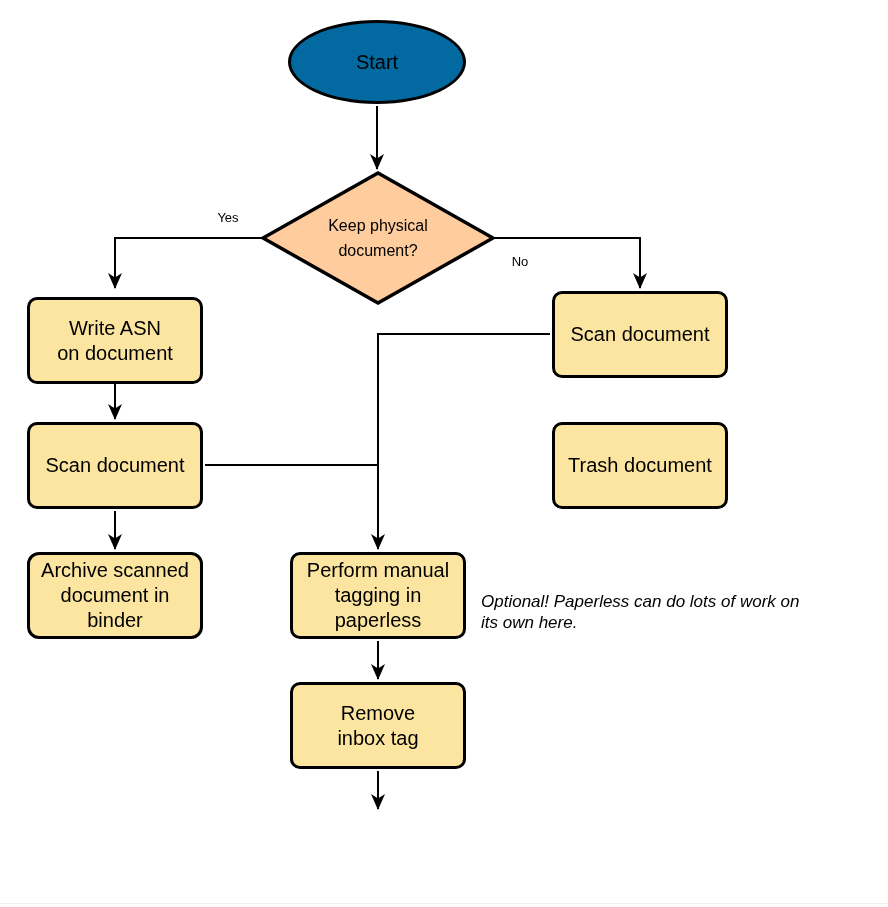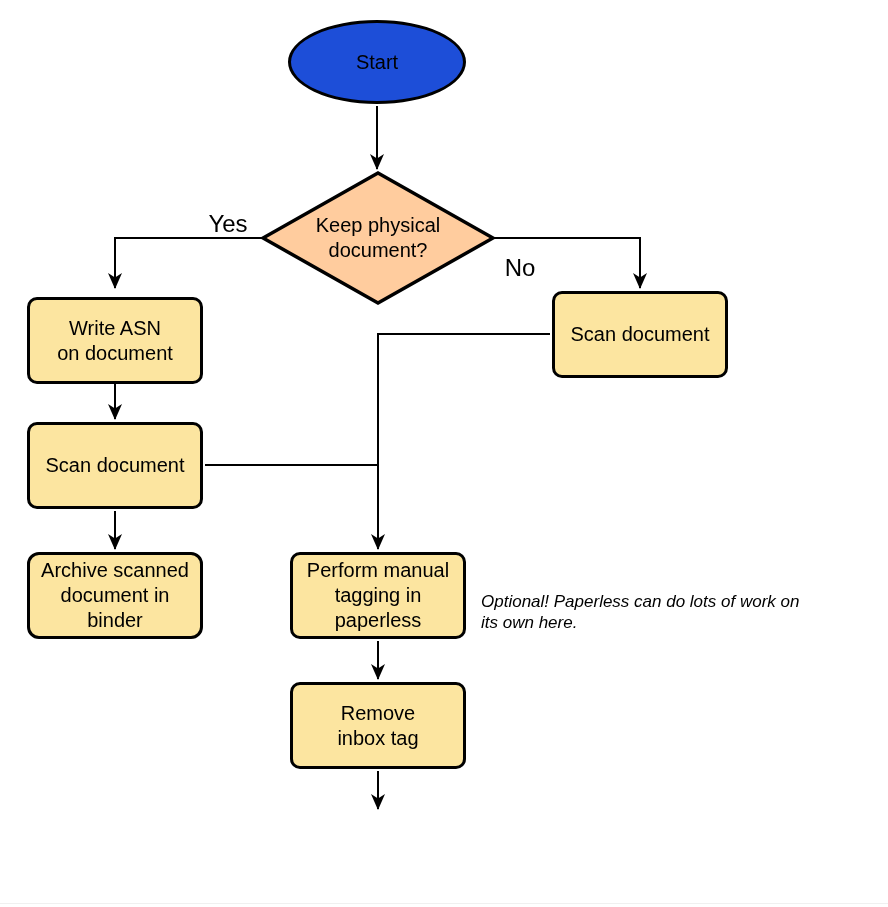--- a/index.html
+++ b/index.html
@@ -35,47 +35,47 @@
     white-space: pre-line;
   }
   .process {
     background: #FCE5A0;
     border: 3px solid #000000;
     border-radius: 10px;
     width: 176px;
     height: 87px;
   }
   .terminator {
-    background: #1d4ed8;
+    background: #0369a1;
     border: 3.5px solid #000000;
     border-radius: 50%;
   }
   .decision-wrap {
     position: absolute;
     left: 260px; top: 170px;
     width: 236px; height: 136px;
   }
   .decision-label {
     position: absolute;
     left: 0; top: 0;
     width: 100%; height: 100%;
     display: flex;
     align-items: center;
     justify-content: center;
     text-align: center;
-    font-size: 20px;
+    font-size: 16px;
     line-height: 25px;
     white-space: pre-line;
     color: #000000;
   }
   .edge-label {
     position: absolute;
     width: 56px;
     text-align: center;
-    font-size: 24px;
+    font-size: 13px;
     color: #000000;
   }
   .annotation {
     position: absolute;
     left: 481px;
     top: 591px;
     width: 420px;
     font-style: italic;
     font-size: 17px;
     line-height: 21px;
@@ -140,20 +140,23 @@
   <div class="node process" style="left:27px; top:552px;border-radius:12px;">
     <span>Archive scanned
 document in
 binder</span>
   </div>
 
   <div class="node process" style="left:552px; top:291px;">
     <span>Scan document</span>
   </div>
 
+  <div class="node process" style="left:552px; top:422px;">
+    <span>Trash document</span>
+  </div>
 
   <div class="node process" style="left:290px; top:552px;">
     <span>Perform manual
 tagging in
 paperless</span>
   </div>
 
   <div class="node process" style="left:290px; top:682px;">
     <span>Remove
 inbox tag</span>

